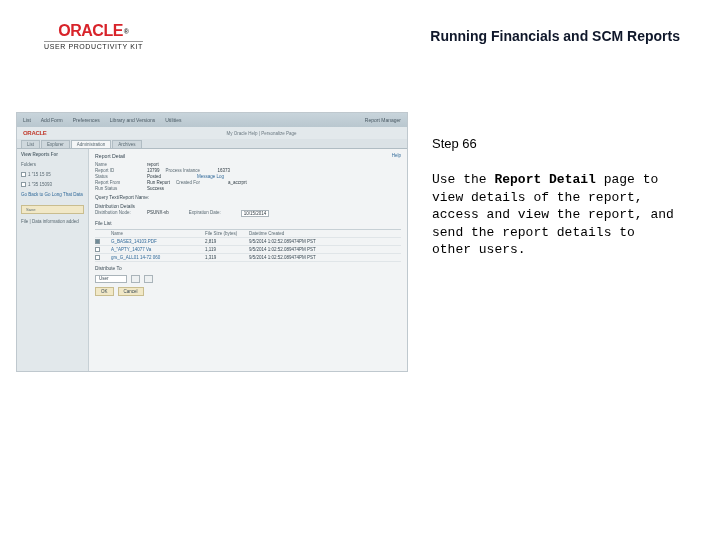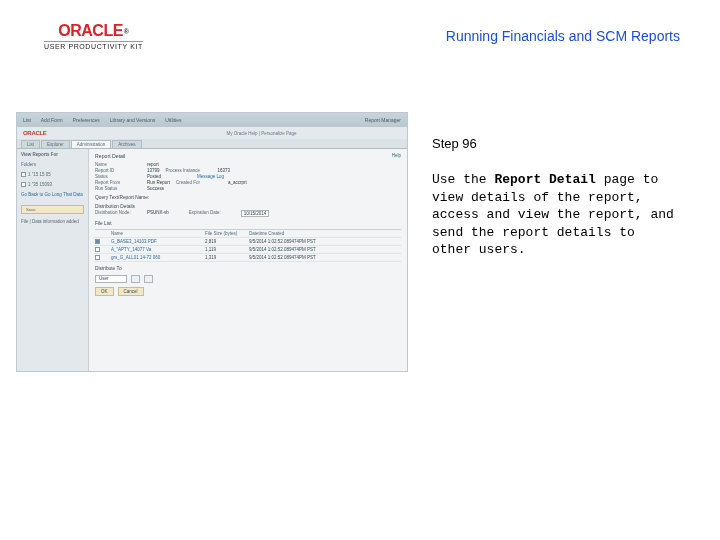--- a/index.html
+++ b/index.html
@@ -43,21 +43,22 @@
     border-top: 1px solid #999;
     padding-top: 1px;
     width: 100%;
     text-align: center;
   }
   .doc-title {
     position: absolute;
     top: 28px;
     right: 40px;
     font-size: 14px;
-    color: #1d4ed8;
+    color: #0f172a;
+    font-weight: bold;
   }
   .screenshot {
     position: absolute;
     top: 112px;
     left: 16px;
     width: 392px;
     height: 260px;
     background: linear-gradient(#cfd8df, #d9e1e6 12%, #e8edf0 40%, #eceff1);
     border: 1px solid #bfc8ce;
     font-size: 5px;
@@ -317,17 +318,17 @@
 
       <div class="ss-actions">
         <span class="b">OK</span>
         <span class="b">Cancel</span>
       </div>
     </div>
   </div>
 </div>
 
 <div class="right-col">
-  <div class="step-label">Step 96</div>
+  <div class="step-label">Step 66</div>
   <div class="instruction">
     <span>Use the </span><b>Report Detail</b><span> page to view details of the report, access and view the report, and send the report details to other users.</span>
   </div>
 </div>
 
 </body></html>

